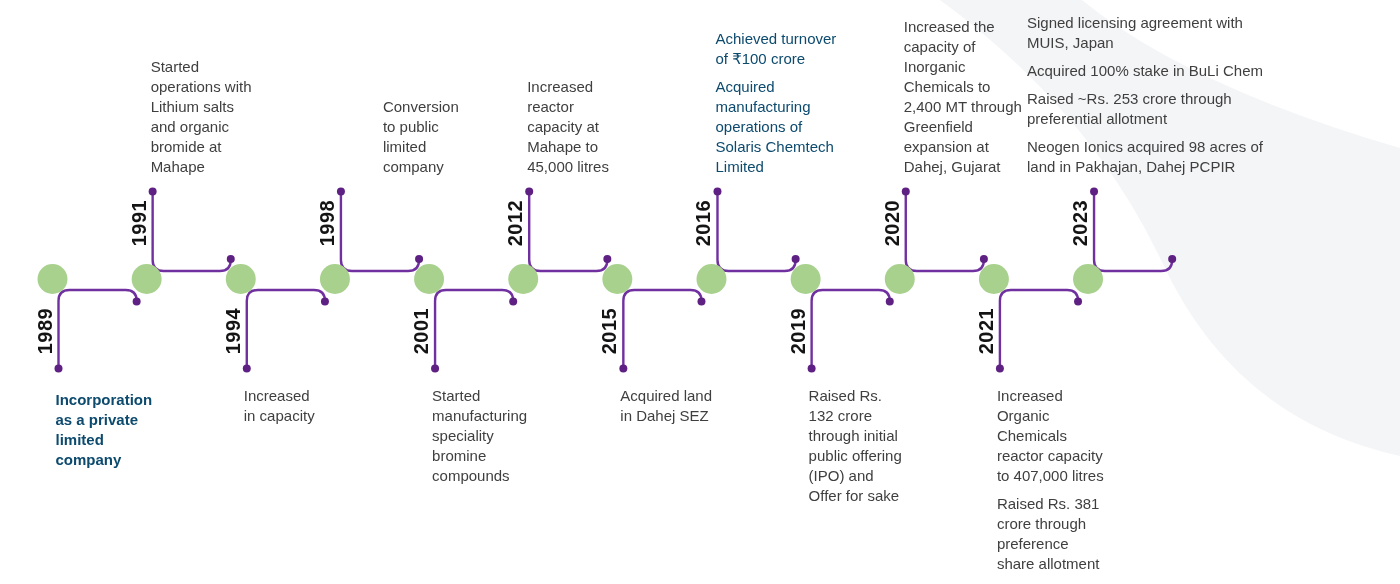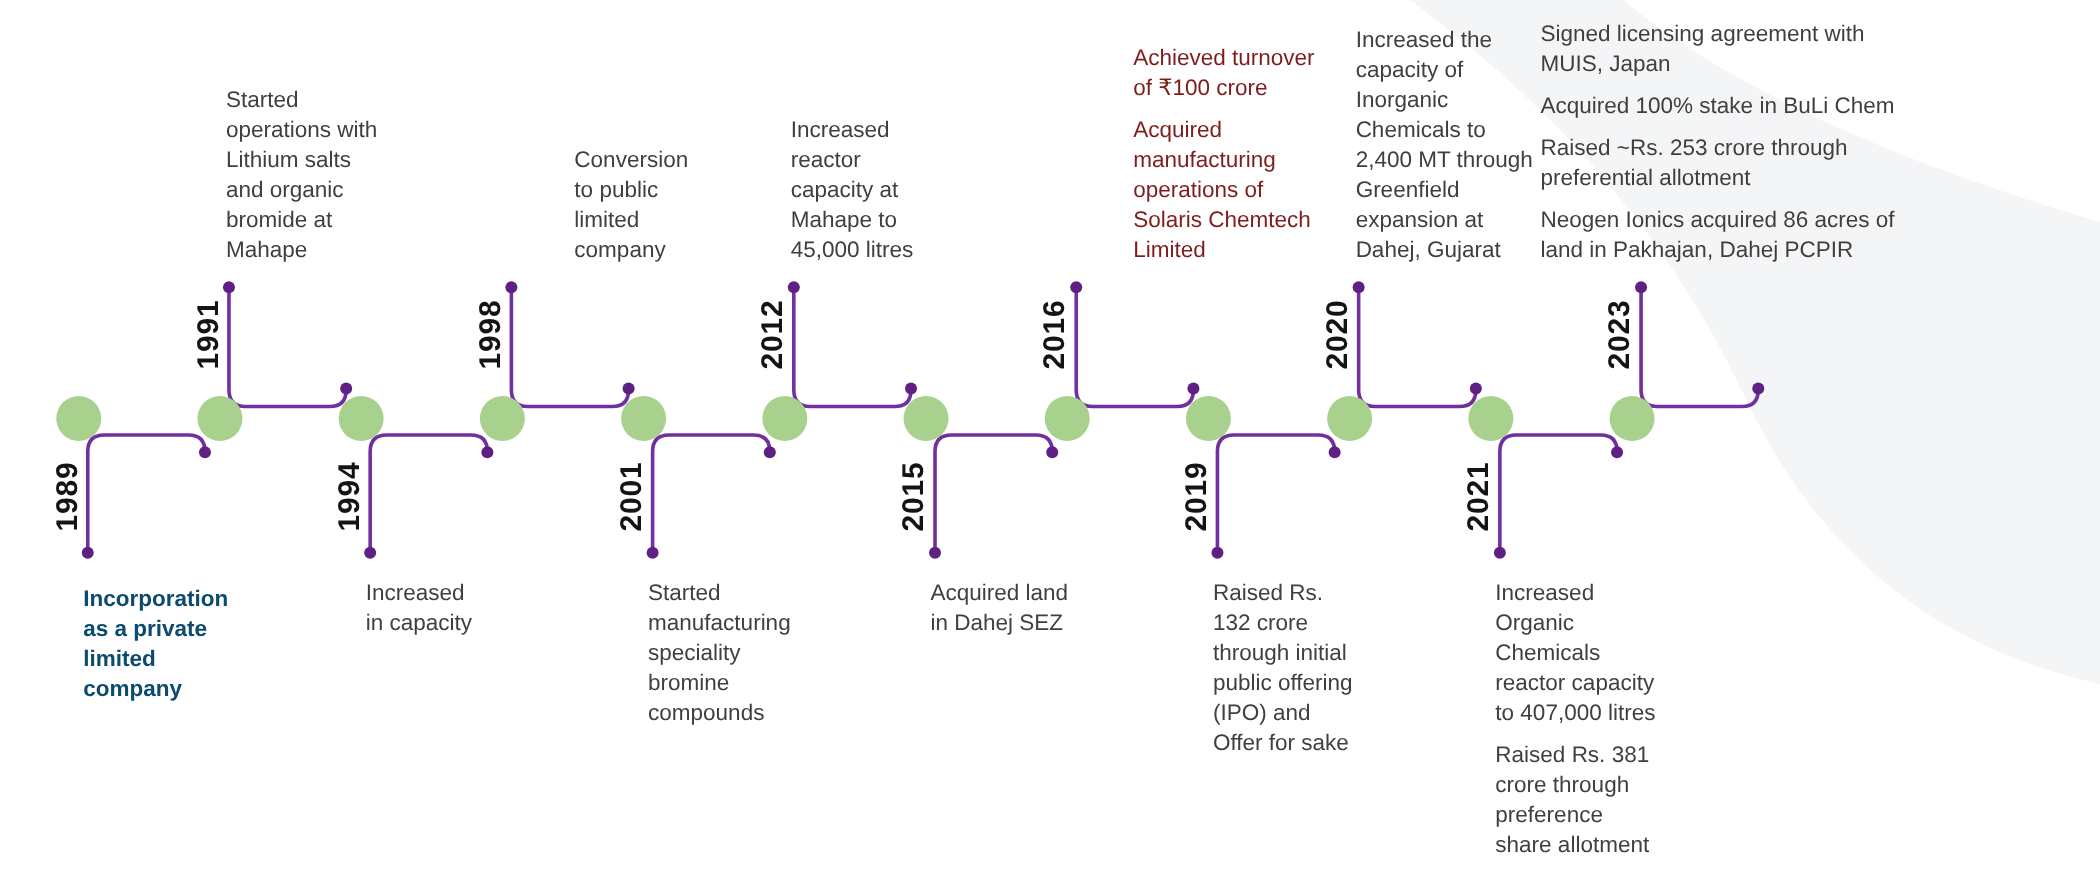--- a/index.html
+++ b/index.html
@@ -119,21 +119,21 @@
 capacity at
 Mahape to
 45,000 litres</p>
       </div>
       <div class="year-label" style="left: 579.34px; top: 320px; color: rgb(20, 20, 20);">2015</div>
       <div class="event-text" style="color: rgb(63, 63, 63); width: 125px; left: 620.34px; top: 386px;">
         <p>Acquired land
 in Dahej SEZ</p>
       </div>
       <div class="year-label" style="left: 673.48px; top: 212px; color: rgb(20, 20, 20);">2016</div>
-      <div class="event-text" style="color: #7f1d1d; width: 147px; left: 715.48px; bottom: 407px; margin-left: 40px;">
+      <div class="event-text" style="color: #0c4a6e; width: 147px; left: 715.48px; bottom: 407px;">
         <p>Achieved turnover
 of ₹100 crore</p>
         <p>Acquired
 manufacturing
 operations of
 Solaris Chemtech
 Limited</p>
       </div>
       <div class="year-label" style="left: 767.62px; top: 320px; color: rgb(20, 20, 20);">2019</div>
       <div class="event-text" style="color: rgb(63, 63, 63); width: 131px; left: 808.62px; top: 386px;">
@@ -167,17 +167,17 @@
 preference
 share allotment</p>
       </div>
       <div class="year-label" style="left: 1050.04px; top: 212px; color: rgb(20, 20, 20);">2023</div>
       <div class="event-text" style="color: rgb(63, 63, 63); width: 279px; left: 1027px; bottom: 407px; margin-top: 12px;">
         <p>Signed licensing agreement with
 MUIS, Japan</p>
         <p>Acquired 100% stake in BuLi Chem</p>
         <p>Raised ~Rs. 253 crore through
 preferential allotment</p>
-        <p>Neogen Ionics acquired 86 acres of
+        <p>Neogen Ionics acquired 98 acres of
 land in Pakhajan, Dahej PCPIR</p>
       </div>
     </div>
 </div>
 
 </body></html>

